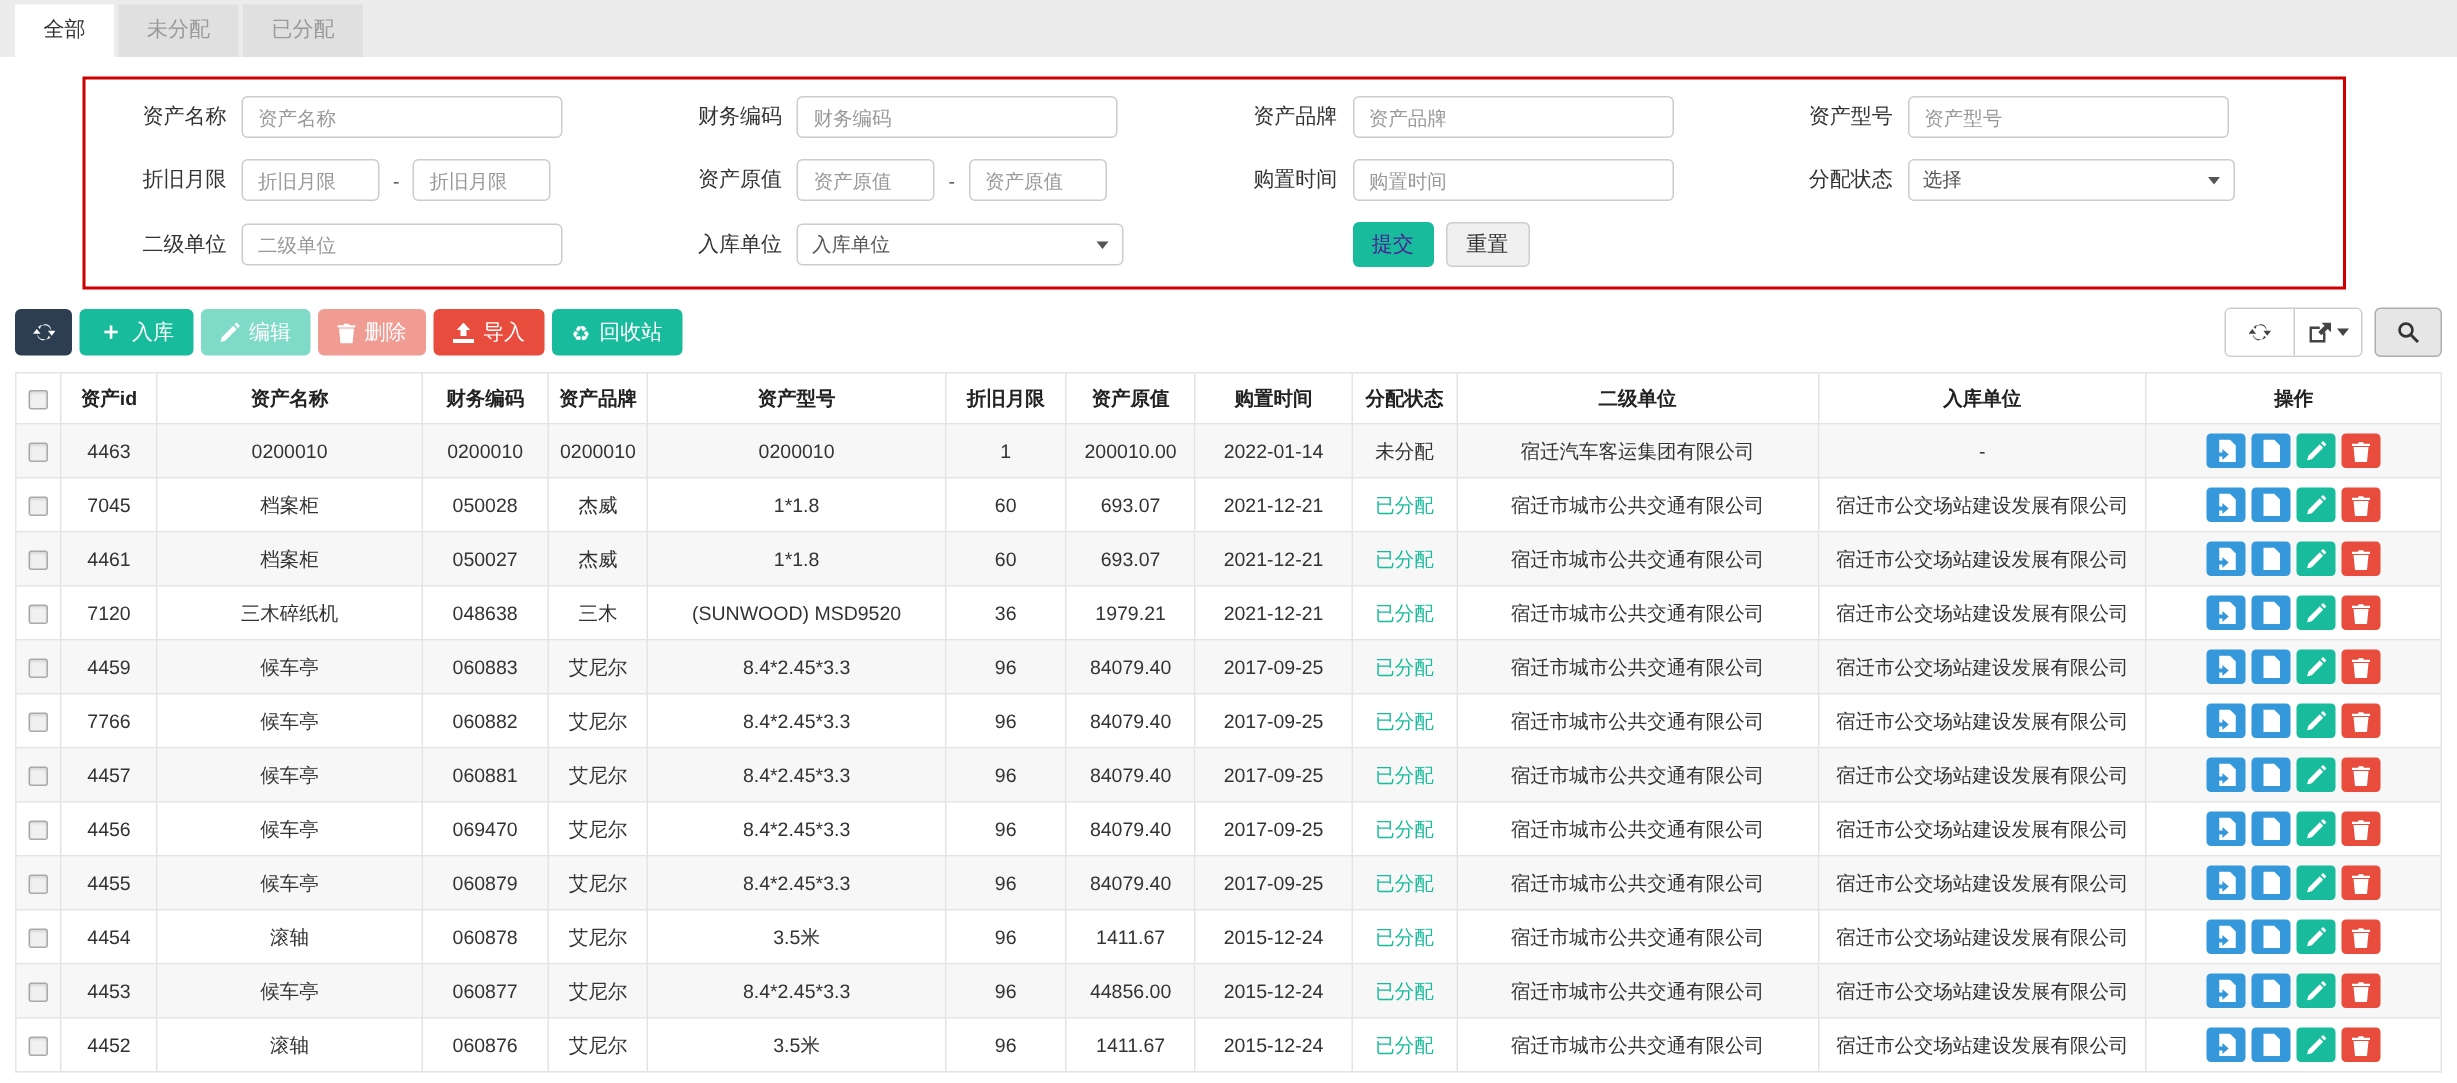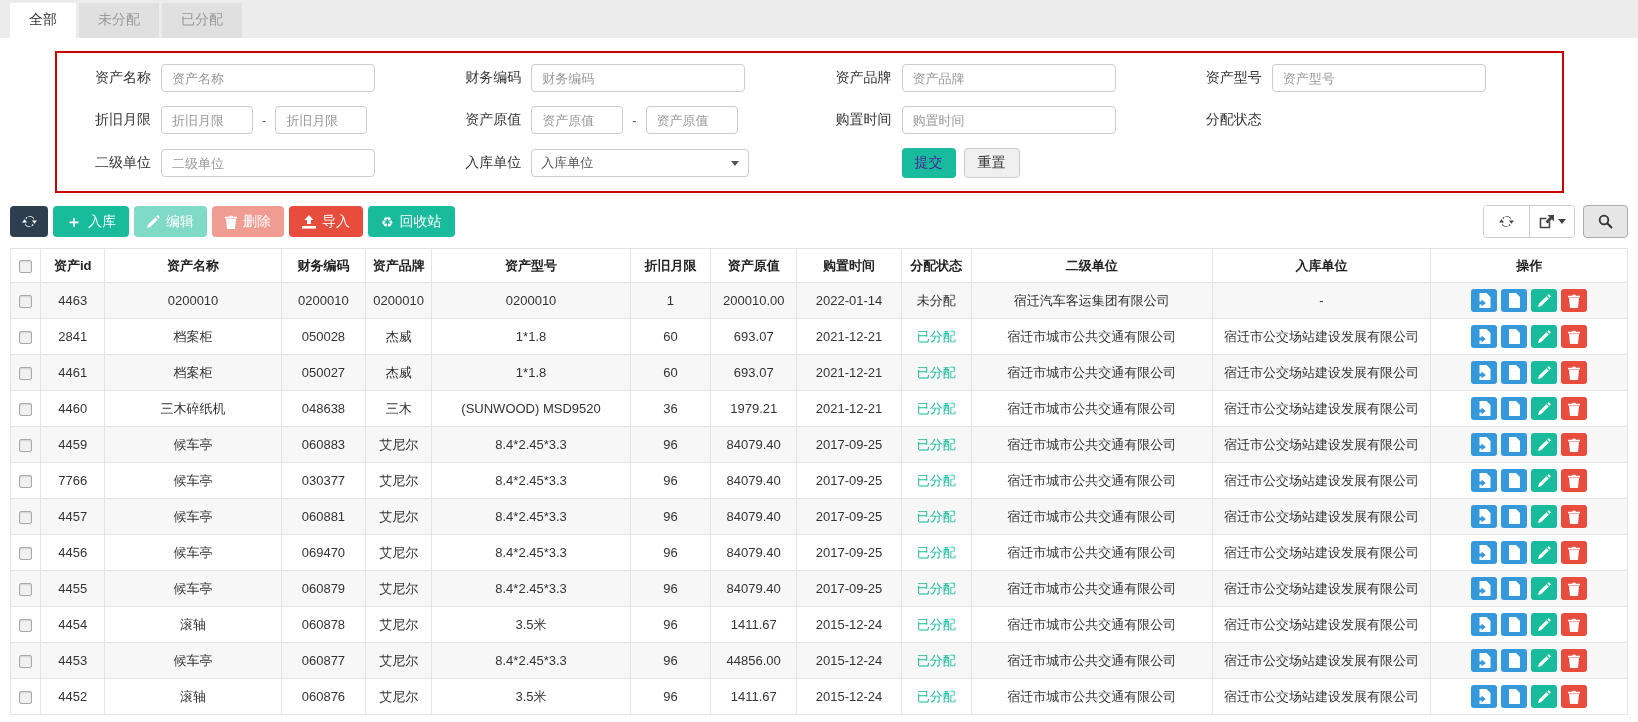--- a/index.html
+++ b/index.html
@@ -100,20 +100,24 @@
       <input class="txt small" placeholder="资产原值" style="">
       <span class="dash">-</span>
       <input class="txt small" placeholder="资产原值" style="">
     </div>
     <div class="field">
       <span class="flabel">购置时间</span>
       <input class="txt" placeholder="购置时间" style="">
     </div>
     <div class="field">
       <span class="flabel">分配状态</span>
+      <div class="selectbox">
+        <span>选择</span>
+        <span class="caret"></span>
+      </div>
     </div>
 
     <div class="field">
       <span class="flabel">二级单位</span>
       <input class="txt" placeholder="二级单位" style="">
     </div>
     <div class="field">
       <span class="flabel">入库单位</span>
       <div class="selectbox">
         <span>入库单位</span>
@@ -248,21 +252,21 @@
               <path fill="currentColor" d="M0 13l.9-3.2 7.6-7.6 2.3 2.3-7.6 7.6zM9.3 1.4L10.7 0 13 2.3l-1.4 1.4z"></path>
             </svg>
           </button><button class="op-btn" style="background: rgb(231, 76, 60);">
             <svg width="12" height="14" viewBox="0 0 12 14">
               <path fill="currentColor" d="M1 4h10l-1 10H2zM0 1.8h4l.5-1h3l.5 1h4v1.6H0z"></path>
             </svg>
           </button></td>
       </tr>
       <tr>
         <td><span class="cb"></span></td>
-        <td>2841</td>
+        <td>7045</td>
         <td>档案柜</td>
         <td>050028</td>
         <td>杰威</td>
         <td>1*1.8</td>
         <td>60</td>
         <td>693.07</td>
         <td>2021-12-21</td>
         <td class="assigned">已分配</td>
         <td>宿迁市城市公共交通有限公司</td>
         <td>宿迁市公交场站建设发展有限公司</td>
@@ -312,21 +316,21 @@
               <path fill="currentColor" d="M0 13l.9-3.2 7.6-7.6 2.3 2.3-7.6 7.6zM9.3 1.4L10.7 0 13 2.3l-1.4 1.4z"></path>
             </svg>
           </button><button class="op-btn" style="background: rgb(231, 76, 60);">
             <svg width="12" height="14" viewBox="0 0 12 14">
               <path fill="currentColor" d="M1 4h10l-1 10H2zM0 1.8h4l.5-1h3l.5 1h4v1.6H0z"></path>
             </svg>
           </button></td>
       </tr>
       <tr>
         <td><span class="cb"></span></td>
-        <td>4460</td>
+        <td>7120</td>
         <td>三木碎纸机</td>
         <td>048638</td>
         <td>三木</td>
         <td>(SUNWOOD) MSD9520</td>
         <td>36</td>
         <td>1979.21</td>
         <td>2021-12-21</td>
         <td class="assigned">已分配</td>
         <td>宿迁市城市公共交通有限公司</td>
         <td>宿迁市公交场站建设发展有限公司</td>
@@ -378,21 +382,21 @@
           </button><button class="op-btn" style="background: rgb(231, 76, 60);">
             <svg width="12" height="14" viewBox="0 0 12 14">
               <path fill="currentColor" d="M1 4h10l-1 10H2zM0 1.8h4l.5-1h3l.5 1h4v1.6H0z"></path>
             </svg>
           </button></td>
       </tr>
       <tr>
         <td><span class="cb"></span></td>
         <td>7766</td>
         <td>候车亭</td>
-        <td>030377</td>
+        <td>060882</td>
         <td>艾尼尔</td>
         <td>8.4*2.45*3.3</td>
         <td>96</td>
         <td>84079.40</td>
         <td>2017-09-25</td>
         <td class="assigned">已分配</td>
         <td>宿迁市城市公共交通有限公司</td>
         <td>宿迁市公交场站建设发展有限公司</td>
         <td class="ops"><button class="op-btn" style="background: rgb(52, 152, 219);">
             <svg width="14" height="15" viewBox="0 0 14 15">

